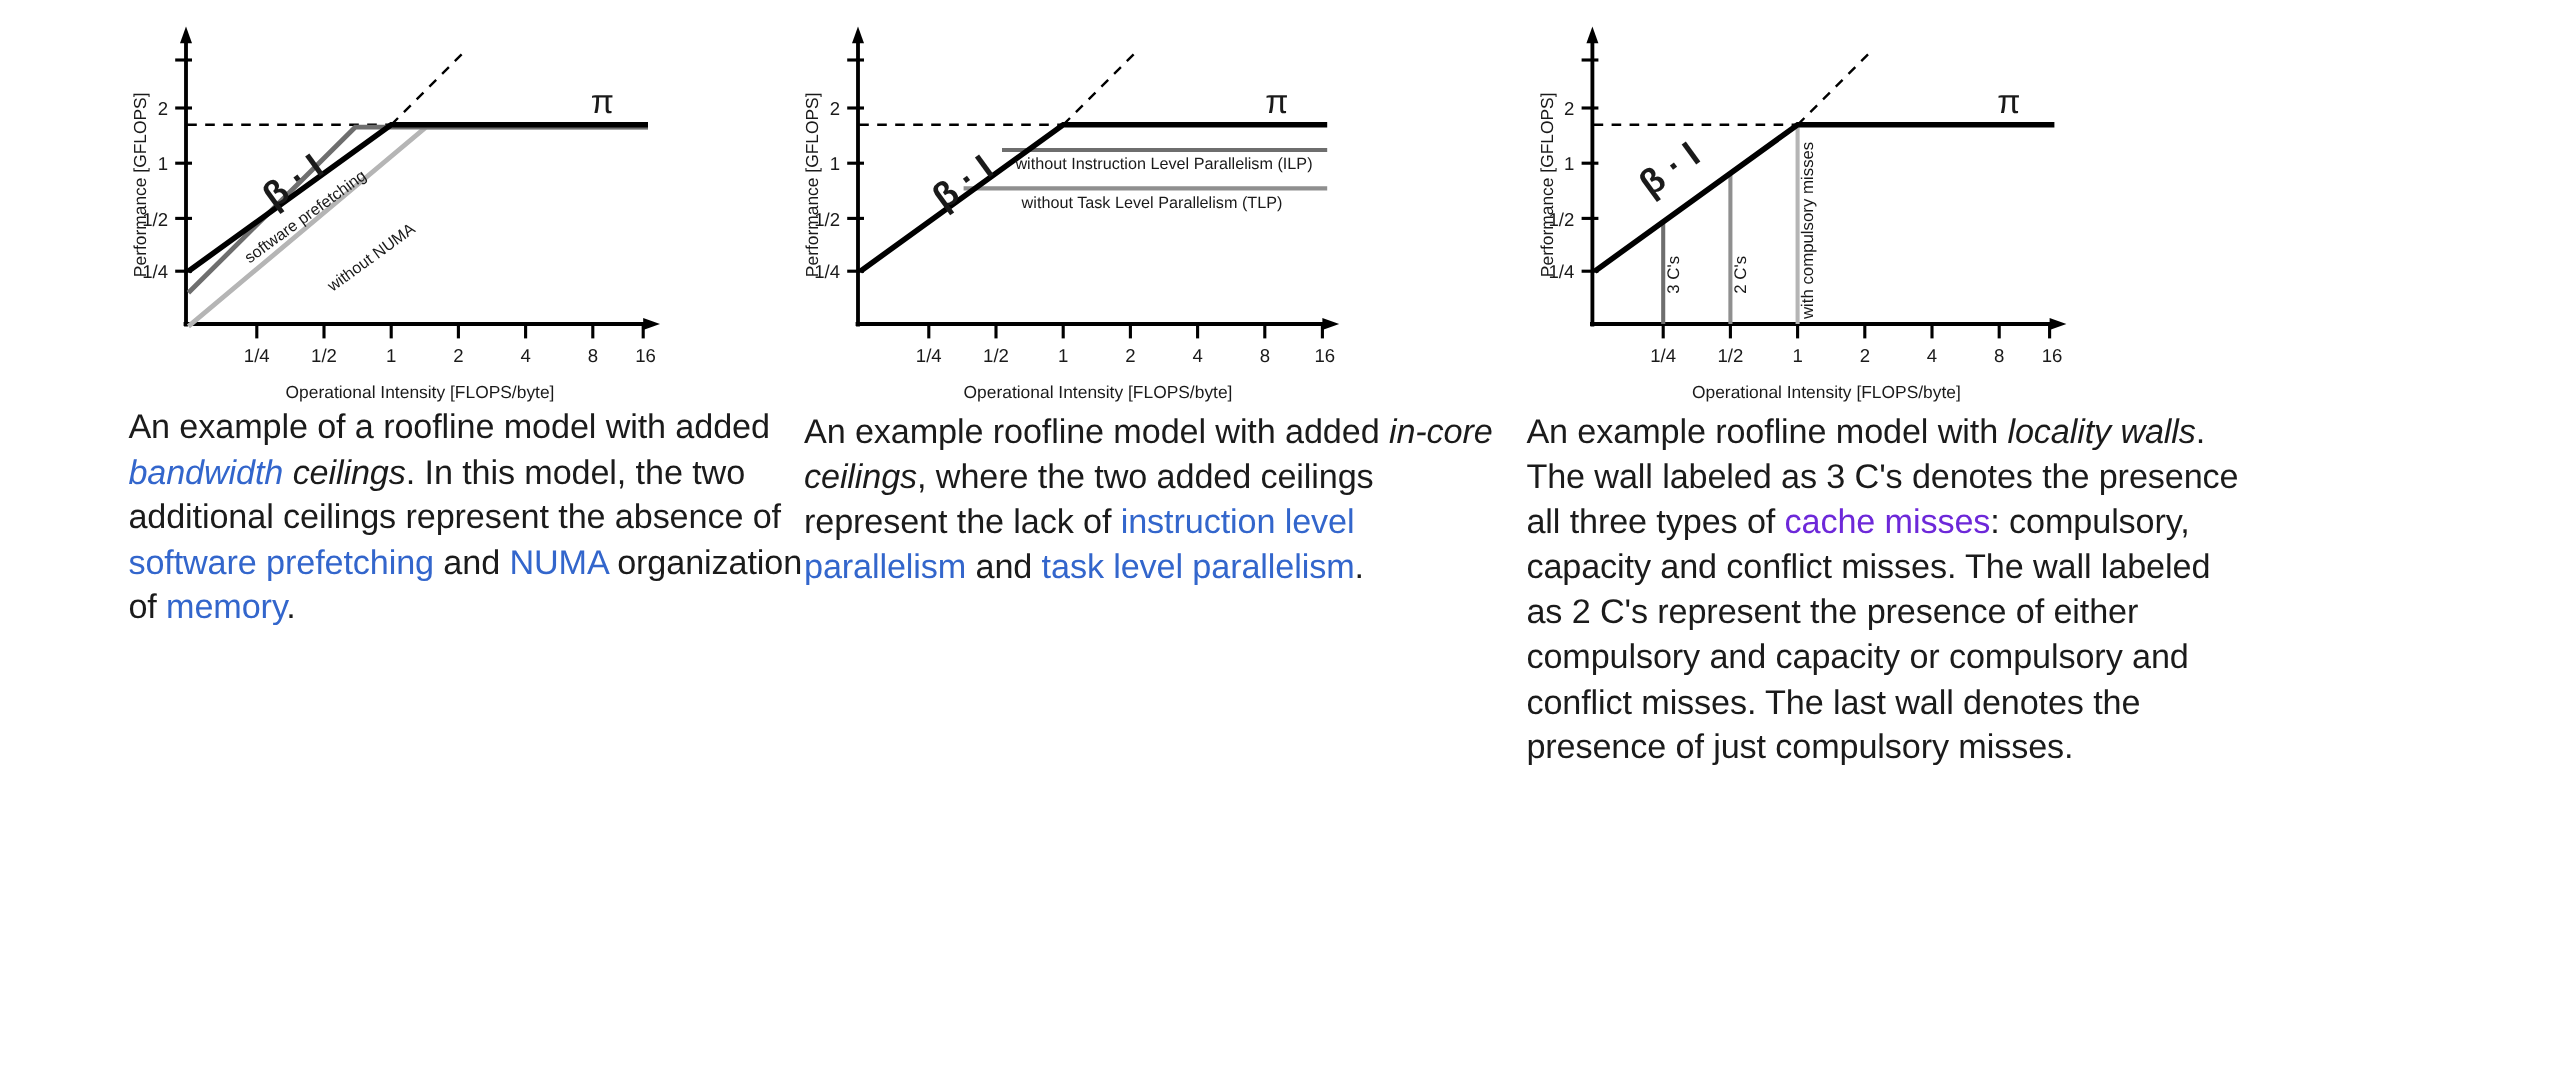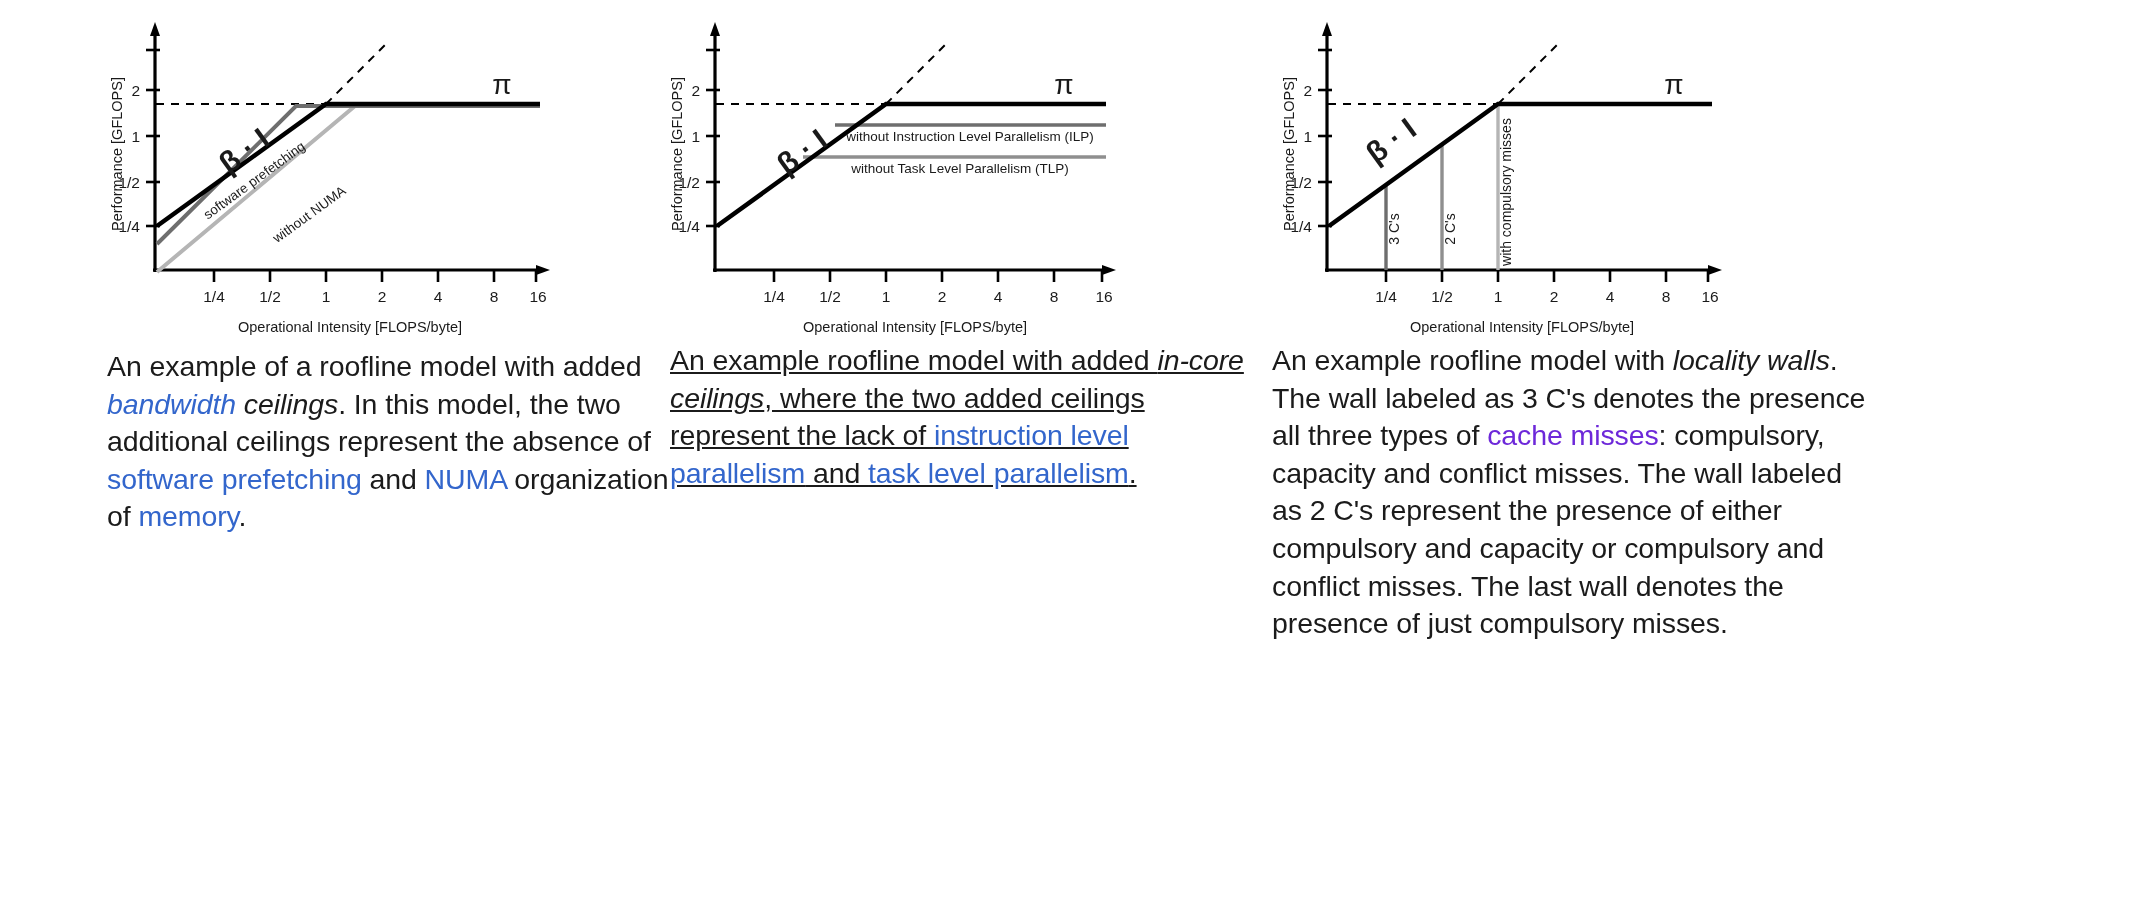--- a/index.html
+++ b/index.html
@@ -31,22 +31,22 @@
   .figure { position: relative; }
   .figure svg { display: block; overflow: visible; }
 
   .caption {
     font-family: "Liberation Sans", sans-serif;
     font-size: 28.5px;
     line-height: 1.32;
     color: #1b1b1b;
     letter-spacing: -0.1px;
   }
-  .cap-1 { width: 585px; margin-left: 7px; margin-top: 34px; }
-  .cap-2 { width: 600px; margin-left: 10px; margin-top: 28px; text-decoration: underline; }
+  .cap-1 { width: 585px; margin-left: 7px; margin-top: 24px; }
+  .cap-2 { width: 600px; margin-left: 10px; margin-top: 28px; }
   .cap-3 { width: 600px; margin-left: 0px; margin-top: 28px; }
 
   .lk-blue { color: #3366cc; }
   .lk-purple { color: #6d28d9; }
   .it { font-style: italic; }
 
   
   text {
     font-family: "Liberation Sans", sans-serif;
     fill: #1a1a1a;

